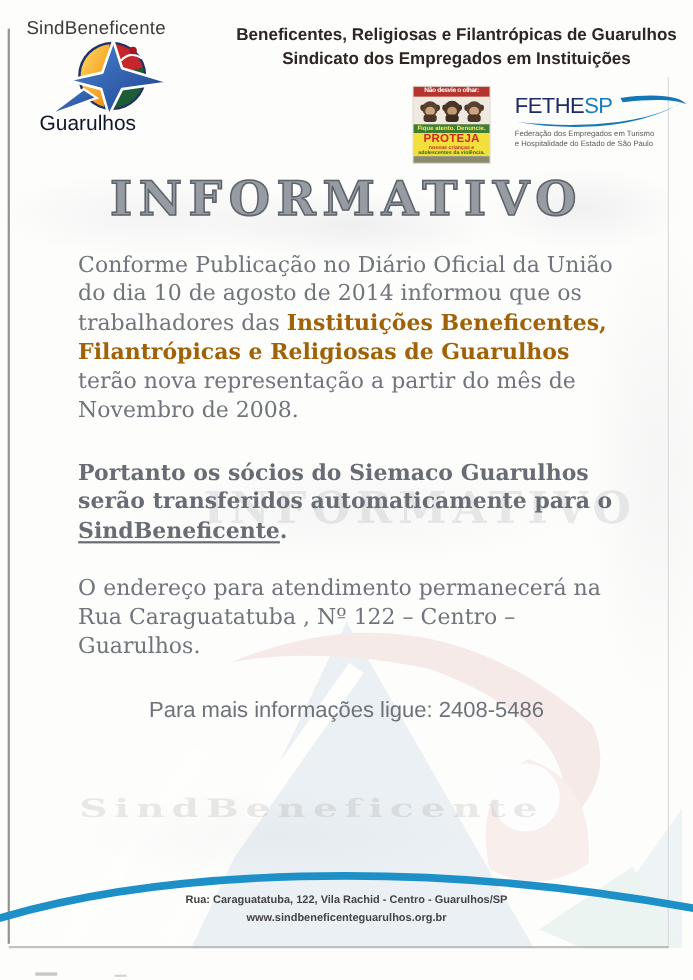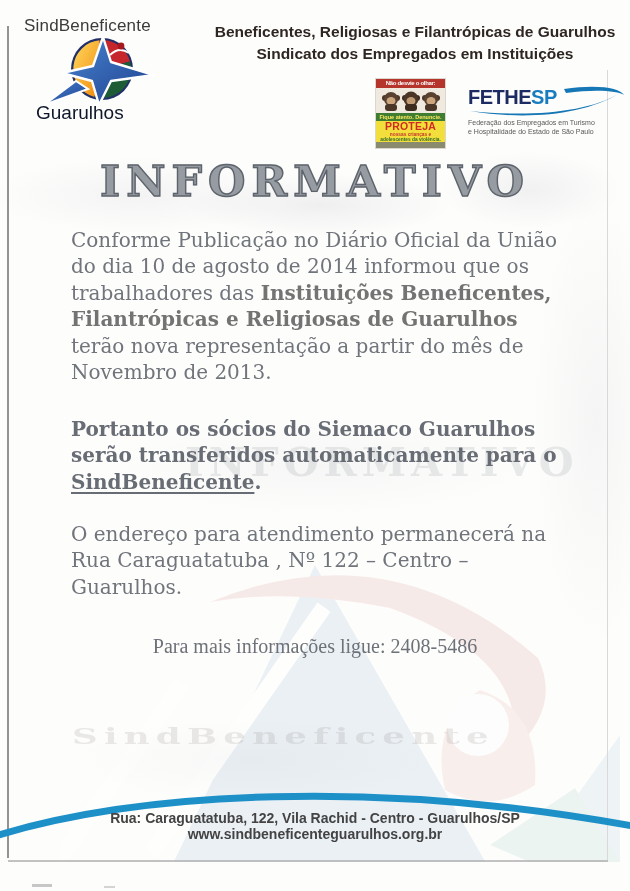--- a/index.html
+++ b/index.html
@@ -43,21 +43,21 @@
     text-align:center;line-height:8px;overflow:hidden;}
   .poster-yellow{height:21px;background:#f3df3b;text-align:center;overflow:hidden;}
   .poster-title{color:#cf2b24;font-weight:bold;font-size:10.5px;line-height:11px;letter-spacing:.2px;}
   .poster-sub1{color:#c2342c;font-size:4.8px;font-weight:bold;line-height:5px;}
   .poster-sub2{color:#2f6b2c;font-size:4.8px;font-weight:bold;line-height:5px;}
   .poster-bottom{height:6px;background:#8a8a6e;}
 
   
   .fethesp{position:absolute;left:468px;top:86px;width:158px;z-index:3;}
   .fethesp-row{position:relative;height:26px;}
-  .fethesp-name{position:relative;z-index:2;font-weight:bold;font-size:20px;letter-spacing:-0.5px;text-align:right;}
+  .fethesp-name{position:relative;z-index:2;font-weight:normal;font-size:20px;letter-spacing:-0.5px;text-align:right;}
   .fethesp-name .n1{color:#1d2b63;}
   .fethesp-name .n2{color:#187cc0;}
   .fethesp-swoosh{position:absolute;left:0;top:0;width:158px;height:32px;z-index:1;}
   .fethesp-caption{margin-top:7px;font-size:7px;line-height:8.5px;color:#585858;}
 
   
   .main-title{
     position:absolute;left:0;top:156px;width:630px;text-align:center;z-index:3;
     font-family:"DejaVu Serif",serif;font-weight:bold;font-size:43px;letter-spacing:6px;
     color:#979ca3;-webkit-text-stroke:1.4px #5e646c;
@@ -78,34 +78,34 @@
 
   
   .watermark{position:absolute;left:60px;top:540px;width:560px;height:322px;z-index:0;opacity:.55;}
 
   
   .para{
     position:absolute;left:71px;width:506px;z-index:3;
     font-family:"DejaVu Serif",serif;font-size:20px;line-height:26.4px;color:#70747b;
   }
   .p1{top:227px;}
-  .p1 b{color:#737373;}
+  .p1 b{color:#a16207;}
   .p2{top:416px;font-weight:bold;color:#686c74;}
   .p2 .ul{text-decoration:underline;text-decoration-thickness:2px;text-underline-offset:3px;}
   .p3{top:496px;margin-top:25px;}
   .phone-line{
     position:absolute;left:0;top:635px;width:630px;text-align:center;z-index:3;
-    font-family:Liberation Serif, serif;font-size:20px;color:#6d7178;
+    font-family:Liberation Sans, sans-serif;font-size:20px;color:#6d7178;
   }
 
   
   .footer-arc{position:absolute;left:0;top:775px;width:630px;height:70px;z-index:2;}
   .footer-text{
     position:absolute;left:0;top:811px;width:630px;text-align:center;z-index:3;
-    font-size:14px;line-height:15.5px;font-weight:bold;color:#434343;
+    font-size:10px;line-height:15.5px;font-weight:bold;color:#434343;
   }
 </style>
 </head>
 <body>
 
 <div class="page">
 
   <svg class="watermark" viewBox="0 0 560 322" aria-hidden="true">
     <polygon points="110,330 255,25 430,330" fill="#dde6f0"></polygon>
     <polygon points="470,322 560,195 560,322" fill="#e3ebf2"></polygon>
@@ -198,21 +198,21 @@
       <span class="fethesp-name"><span class="n1">FETHE</span><span class="n2">SP</span></span>
     </div>
     <div class="fethesp-caption">
       <div>Federação dos Empregados em Turismo</div>
       <div>e Hospitalidade do Estado de São Paulo</div>
     </div>
   </div>
 
   <div class="main-title">INFORMATIVO</div>
 
-  <div class="para p1"><span>Conforme Publicação no Diário Oficial da União do dia 10 de agosto de 2014 informou que os trabalhadores das </span><b>Instituições Beneficentes, Filantrópicas e Religiosas de Guarulhos</b><span> terão nova representação a partir do mês de Novembro de 2013.</span></div>
+  <div class="para p1"><span>Conforme Publicação no Diário Oficial da União do dia 10 de agosto de 2014 informou que os trabalhadores das </span><b>Instituições Beneficentes, Filantrópicas e Religiosas de Guarulhos</b><span> terão nova representação a partir do mês de Novembro de 2008.</span></div>
 
   <div class="para p2"><span>Portanto os sócios do Siemaco Guarulhos serão transferidos automaticamente para o </span><span class="ul">SindBeneficente</span><span>.</span></div>
 
   <div class="para p3">O endereço para atendimento permanecerá na Rua Caraguatatuba , Nº 122 – Centro – Guarulhos.</div>
 
   <div class="phone-line">Para mais informações ligue: 2408-5486</div>
 
   <svg class="footer-arc" viewBox="0 0 630 70" preserveAspectRatio="none" aria-hidden="true">
     <path d="M-8,62 C140,16 380,4 638,52" stroke="#1e90c8" stroke-width="7" fill="none" stroke-linecap="round"></path>
   </svg>

